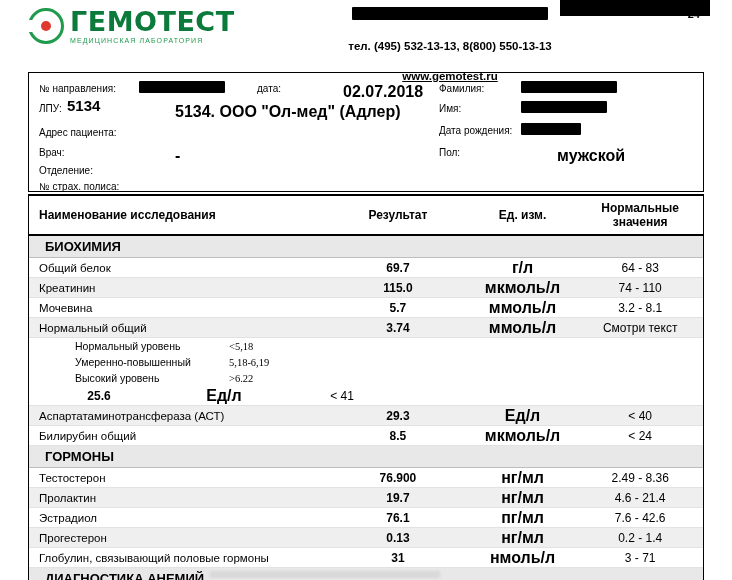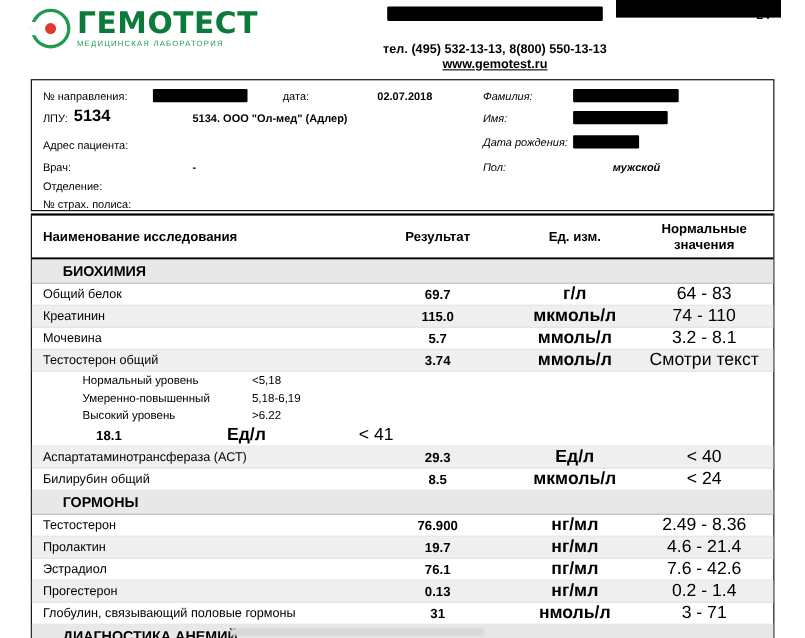--- a/index.html
+++ b/index.html
@@ -100,21 +100,21 @@
     width: 196px;
     height: 13px;
     vertical-align: middle;
   }
   .contact-phone {
     margin-top: 20px;
     font-size: 11.5px;
     font-weight: bold;
   }
   .contact-site {
-    margin-top: 2px;
+    margin-top: 18px;
     font-size: 11.5px;
     font-weight: bold;
     text-decoration: underline;
   }
   .corner-redact {
     position: absolute;
     right: 22px;
     top: 0px;
     width: 150px;
     height: 16px;
@@ -146,29 +146,28 @@
     top: 0;
     width: 400px;
     height: 100%;
   }
   .infobox .col-right {
     position: absolute;
     left: 400px;
     top: 0;
     width: 276px;
     height: 100%;
-    font-style: italic;
   }
   .lbl {
     position: absolute;
     font-size: 10px;
   }
   .val {
     position: absolute;
-    font-size: 10px;
+    font-size: 16px;
     font-weight: bold;
     padding-left: 36px;
   }
   .val-big {
     font-size: 15px;
     font-weight: bold;
   }
 
   
   .table {
@@ -196,47 +195,48 @@
 
   .section-row {
     display: flex;
     align-items: center;
     height: 21px;
     background: #e8e8e8;
     border-bottom: 1px solid #bdbdbd;
     font-weight: bold;
     font-size: 13px;
   }
-  .section-row .c1 { padding-left: 28px; }
+  .section-row .c1 { padding-left: 16px; }
 
   .data-row {
     display: flex;
     align-items: center;
     height: 19px;
     font-size: 11.5px;
     border-bottom: 1px solid #e2e2e2;
   }
   .data-row.alt { background: #efefef; }
   .data-row .c2 { font-weight: bold; font-size: 12px; }
   .data-row .c3 { font-size: 16px; font-weight: bold; }
-  .data-row .c4 { font-size: 16px; }
+  .data-row .c4 { font-size: 12px; }
 
   .note-row {
     display: flex;
     height: 16px;
     font-size: 10.5px;
     align-items: center;
   }
   .note-row .nlabel {
     width: 200px;
     padding-left: 46px;
     box-sizing: border-box;
   }
   .note-row .nvalue {
     width: 100px;
+    font-family: Liberation Serif, serif;
   }
   .blur-line {
     position: absolute;
     left: 210px;
     bottom: 2px;
     width: 230px;
     height: 7px;
     background: #d9d9d9;
     filter: blur(1px);
   }
@@ -329,41 +329,41 @@
       <div class="c3">мкмоль/л</div>
       <div class="c4">74 - 110</div>
     </div>
     <div class="data-row">
       <div class="c1">Мочевина</div>
       <div class="c2">5.7</div>
       <div class="c3">ммоль/л</div>
       <div class="c4">3.2 - 8.1</div>
     </div>
     <div class="data-row alt">
-      <div class="c1">Тестостерон общий</div>
+      <div class="c1">Нормальный общий</div>
       <div class="c2">3.74</div>
       <div class="c3">ммоль/л</div>
       <div class="c4">Смотри текст</div>
     </div>
 
     <div class="note-row">
       <div class="nlabel">Нормальный уровень</div>
       <div class="nvalue">&lt;5,18</div>
     </div>
     <div class="note-row">
       <div class="nlabel">Умеренно-повышенный</div>
       <div class="nvalue">5,18-6,19</div>
     </div>
     <div class="note-row">
       <div class="nlabel">Высокий уровень</div>
       <div class="nvalue">&gt;6.22</div>
     </div>
 
     <div class="data-row">
-      <div class="c2">18.1</div>
+      <div class="c2">25.6</div>
       <div class="c3">Ед/л</div>
       <div class="c4">&lt; 41</div>
     </div>
     <div class="data-row alt">
       <div class="c1">Аспартатаминотрансфераза (АСТ)</div>
       <div class="c2">29.3</div>
       <div class="c3">Ед/л</div>
       <div class="c4">&lt; 40</div>
     </div>
     <div class="data-row">

